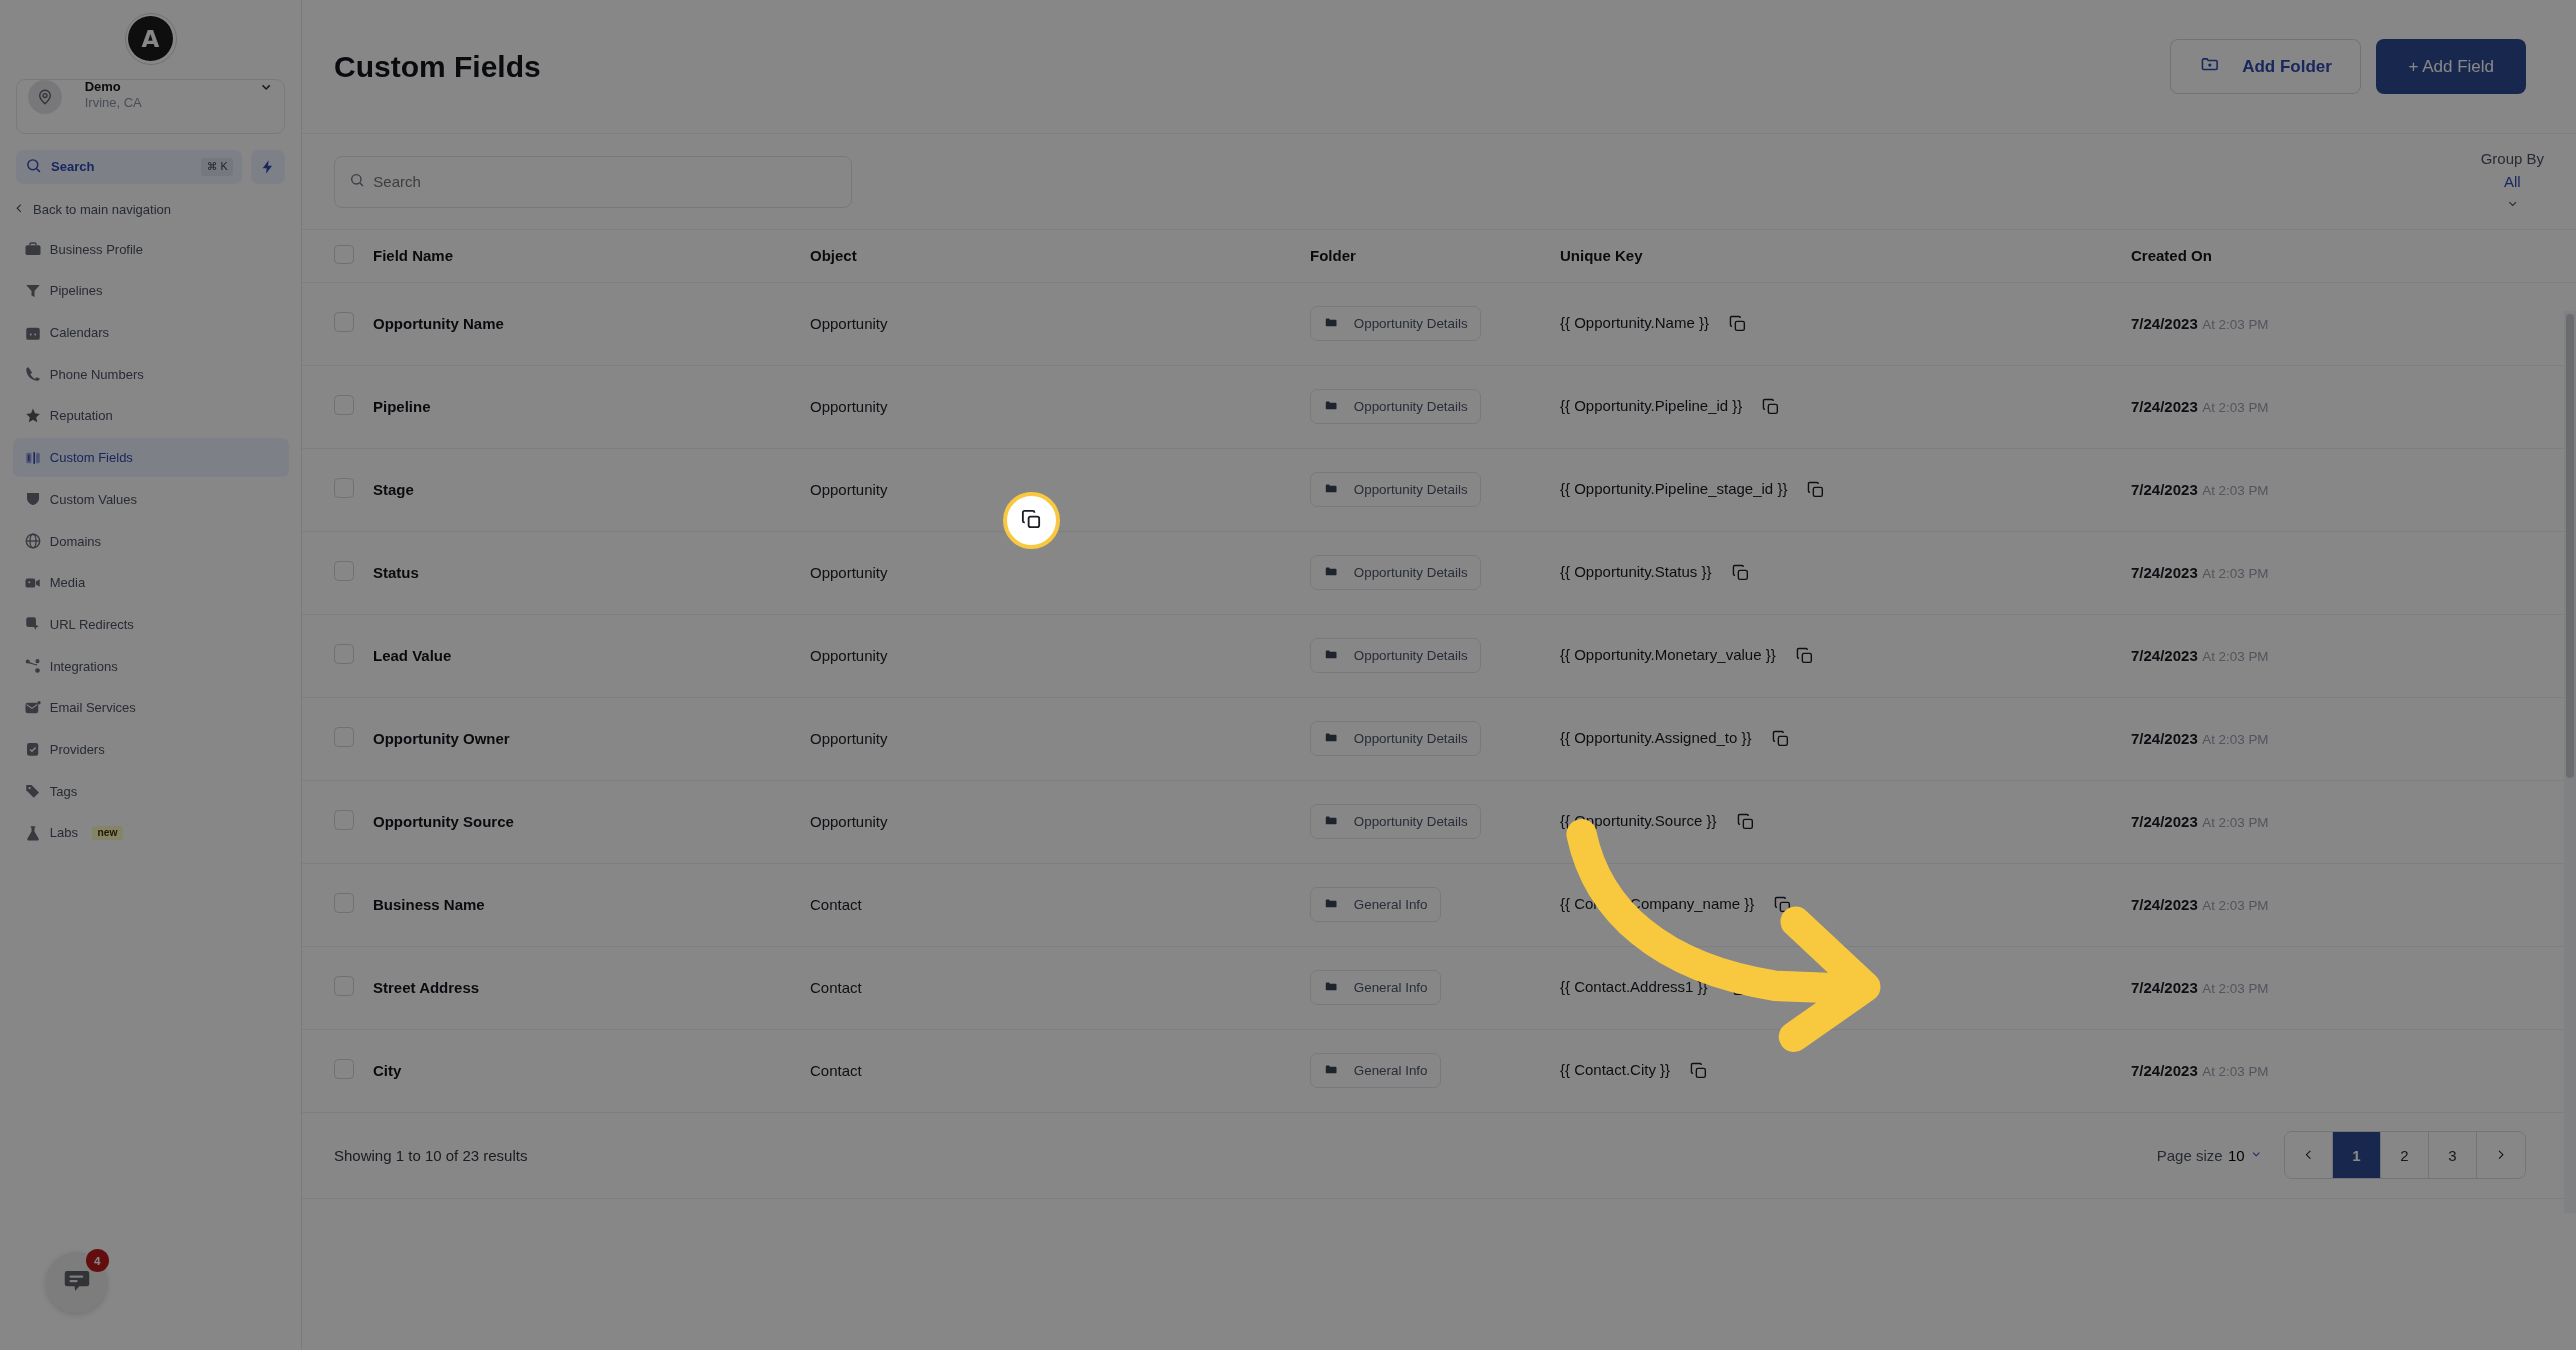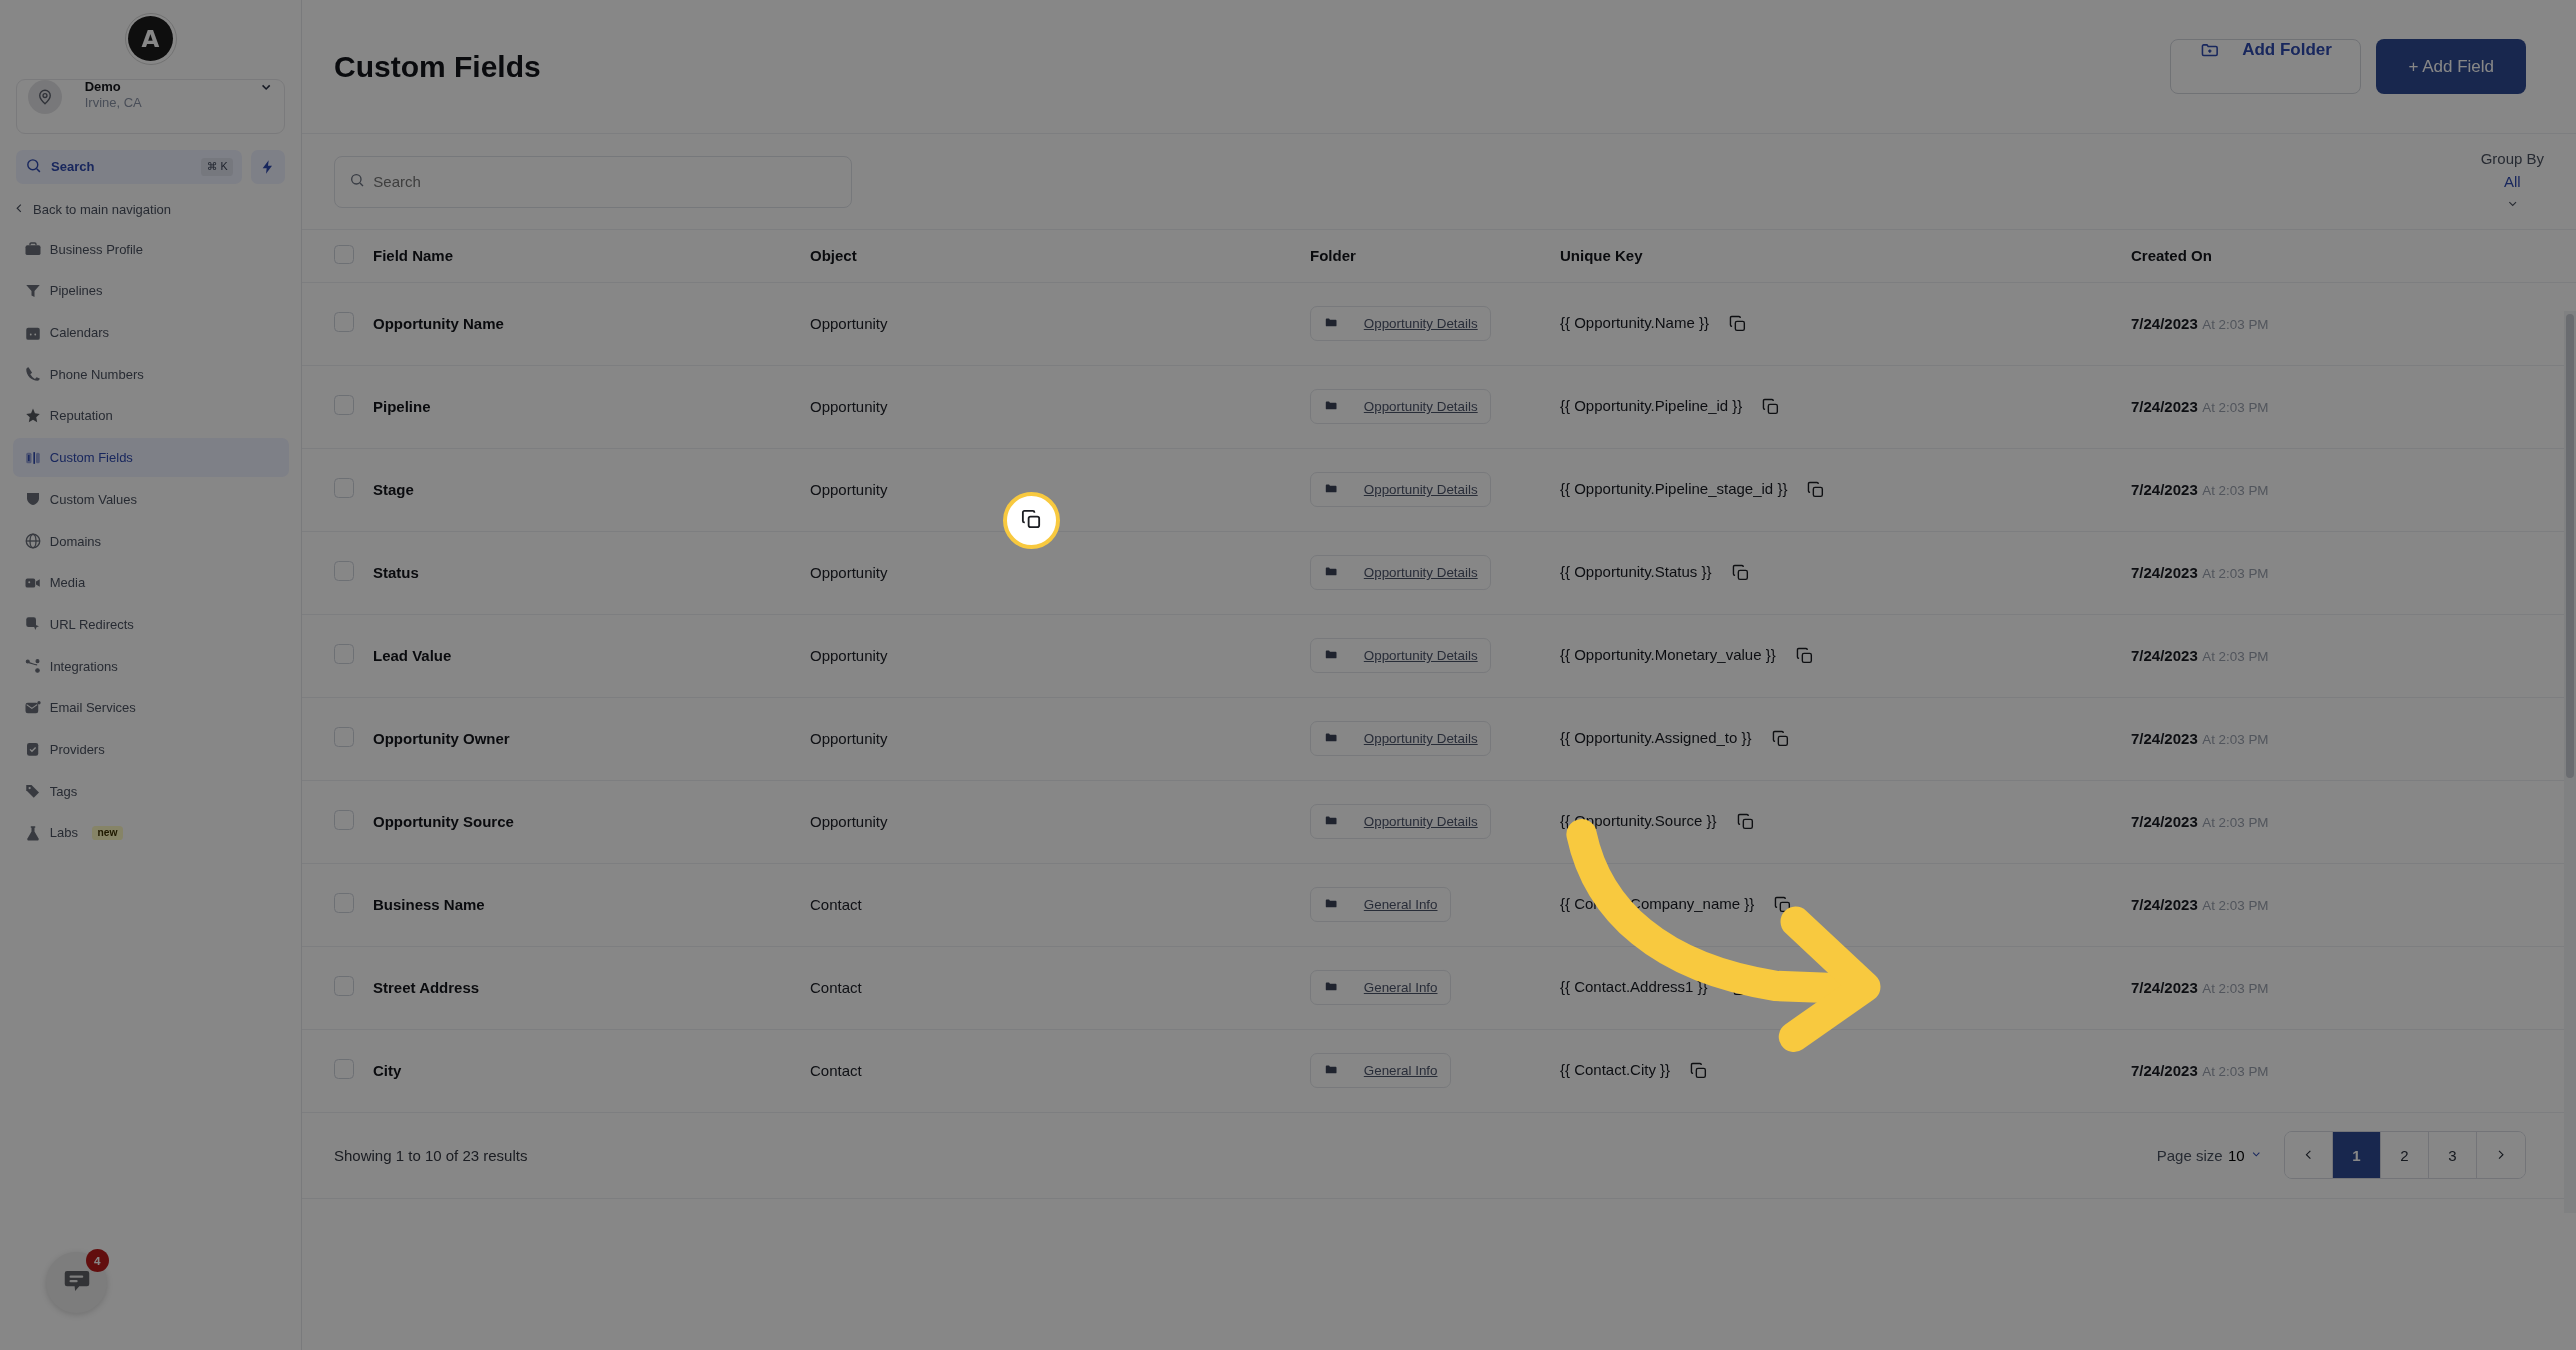--- a/index.html
+++ b/index.html
@@ -135,21 +135,21 @@
   #page-head {
     height: 134px; display: flex; align-items: center;
     padding: 0 50px 0 32px; border-bottom: 0.9px solid #eceef2;
   }
   #page-title { font-size: 30px; font-weight: bold; color: #14161c; flex: 1 1 auto;}
   .head-actions { display: flex; gap: 15px; align-items: center;}
   #add-folder-btn {
     height: 55px; padding: 0 28.6px;
     border: 0.9px solid #d4d7de; border-radius: 8px;
     background: #fff; color: #2f4ab0; font-size: 17px; font-weight: 600;
-    display: flex; align-items: flex-start; gap: 23px; cursor: pointer;
+    display: flex; align-items: center; gap: 23px; cursor: pointer;
   }
   #add-field-btn {
     height: 55px; padding: 0 32px;
     border: none; border-radius: 8px;
     background: #2f4a93; color: #fff; font-size: 17px; font-weight: 500;
     display: flex; align-items: center; gap: 6.2px; cursor: pointer;
   }
 
   #tabs {
     display: flex; align-items: center; gap: 7.1px;
@@ -200,23 +200,23 @@
   .col-obj   { width: 500px; }
   .col-folder{ width: 250px; }
   .col-key   { width: 571px; }
   .col-date  { width: 446px; }
   .chk {
     width: 19.6px; height: 19.6px; border: 1.4px solid #cfd3db; border-radius: 4.5px;
     display: inline-block; background: #fff;
   }
   .cell-name { font-weight: bold; color: #14161c; }
   .folder-chip {
-    display: inline-flex; align-items: center; gap: 26px;
+    display: inline-flex; align-items: center; gap: 16px;
     border: 0.9px solid #e3e5ea; border-radius: 7.1px;
-    padding: 8px 12.5px; font-size: 13.4px; color: #4d556b; text-decoration: underline;
+    padding: 8px 12.5px; font-size: 13.4px; color: #4d556b;
   }
   .key-cell { display: flex; gap: 19px; }
   .key-text { font-size: 15px; color: #191c23; white-space: nowrap;}
   .copy-ico { cursor: pointer; display:inline-flex; }
   .date-main { font-weight: bold; color: #191c23; font-size: 15px; }
   .date-sub { color: #9aa1ae; font-size: 13.4px; margin-left: 4.5px;}
 
   #table-footer {
     display: flex; align-items: center;
     padding: 0 50px 0 32px; height: 86px;

